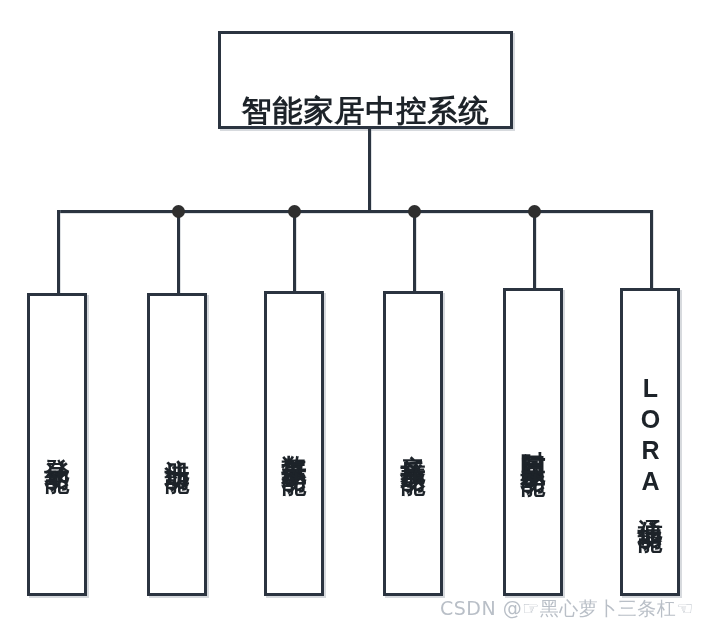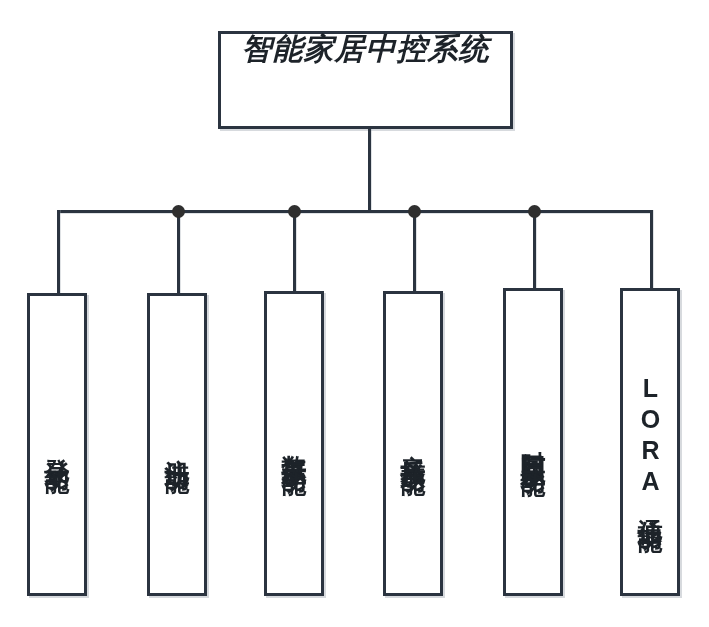--- a/index.html
+++ b/index.html
@@ -24,23 +24,22 @@
     position: absolute;
     box-sizing: border-box;
     background: #ffffff;
     border: 3px solid #2b3440;
     box-shadow: 2px 2px 0 rgba(140,150,160,0.35);
   }
 
   
   .node.root {
     display: flex;
-    align-items: flex-start;
+    align-items: flex-end;
     justify-content: center;
-    font-style: italic;
   }
   .node.root .node-label {
     font-size: 30px;
     font-weight: bold;
     color: #1d2329;
     letter-spacing: 1px;
     line-height: 1;
     white-space: nowrap;
   }
 
@@ -132,14 +131,15 @@
         <span class="node-label">音乐播放功能</span>
       </div>
       <div class="node leaf" style="left: 503px; top: 288px; width: 60px; height: 308px;">
         <span class="node-label">时间日历显示功能</span>
       </div>
       <div class="node leaf" style="left: 620px; top: 288px; width: 60px; height: 308px;">
         <span class="node-label">LORA通信功能</span>
       </div>
     </div>
 
+  <div id="watermark">CSDN @☞黑心萝卜三条杠☜</div>
 
 </div>
 
 </body></html>

